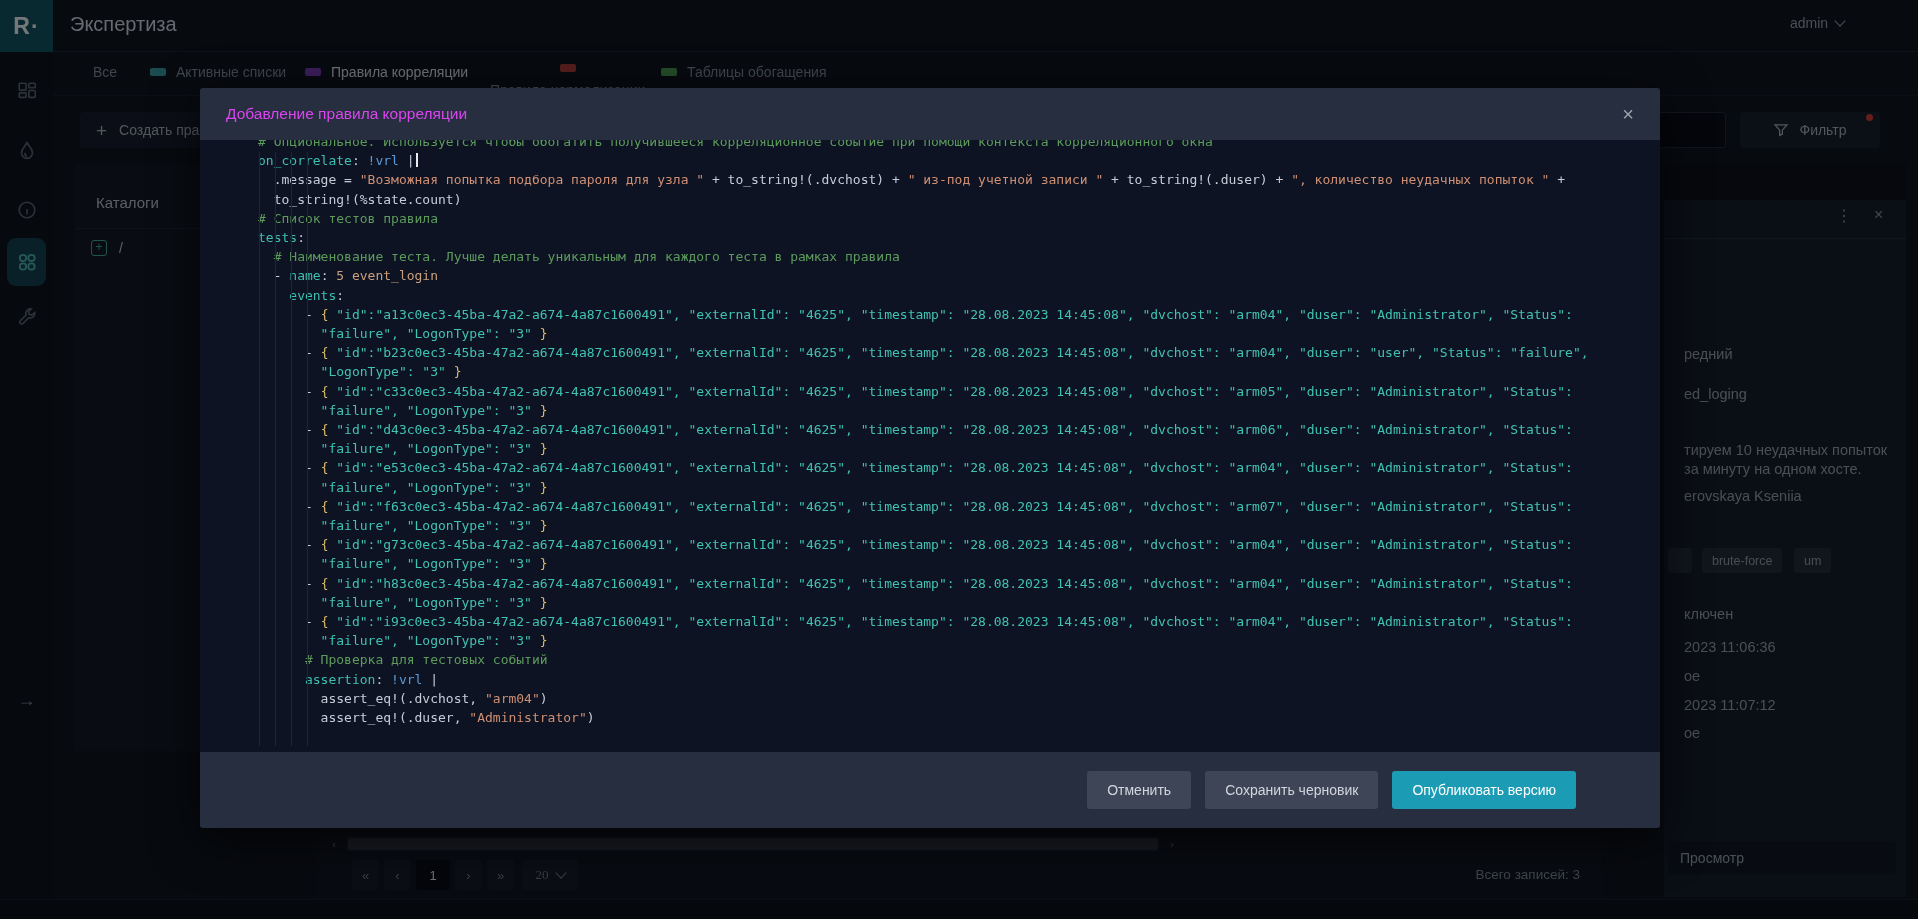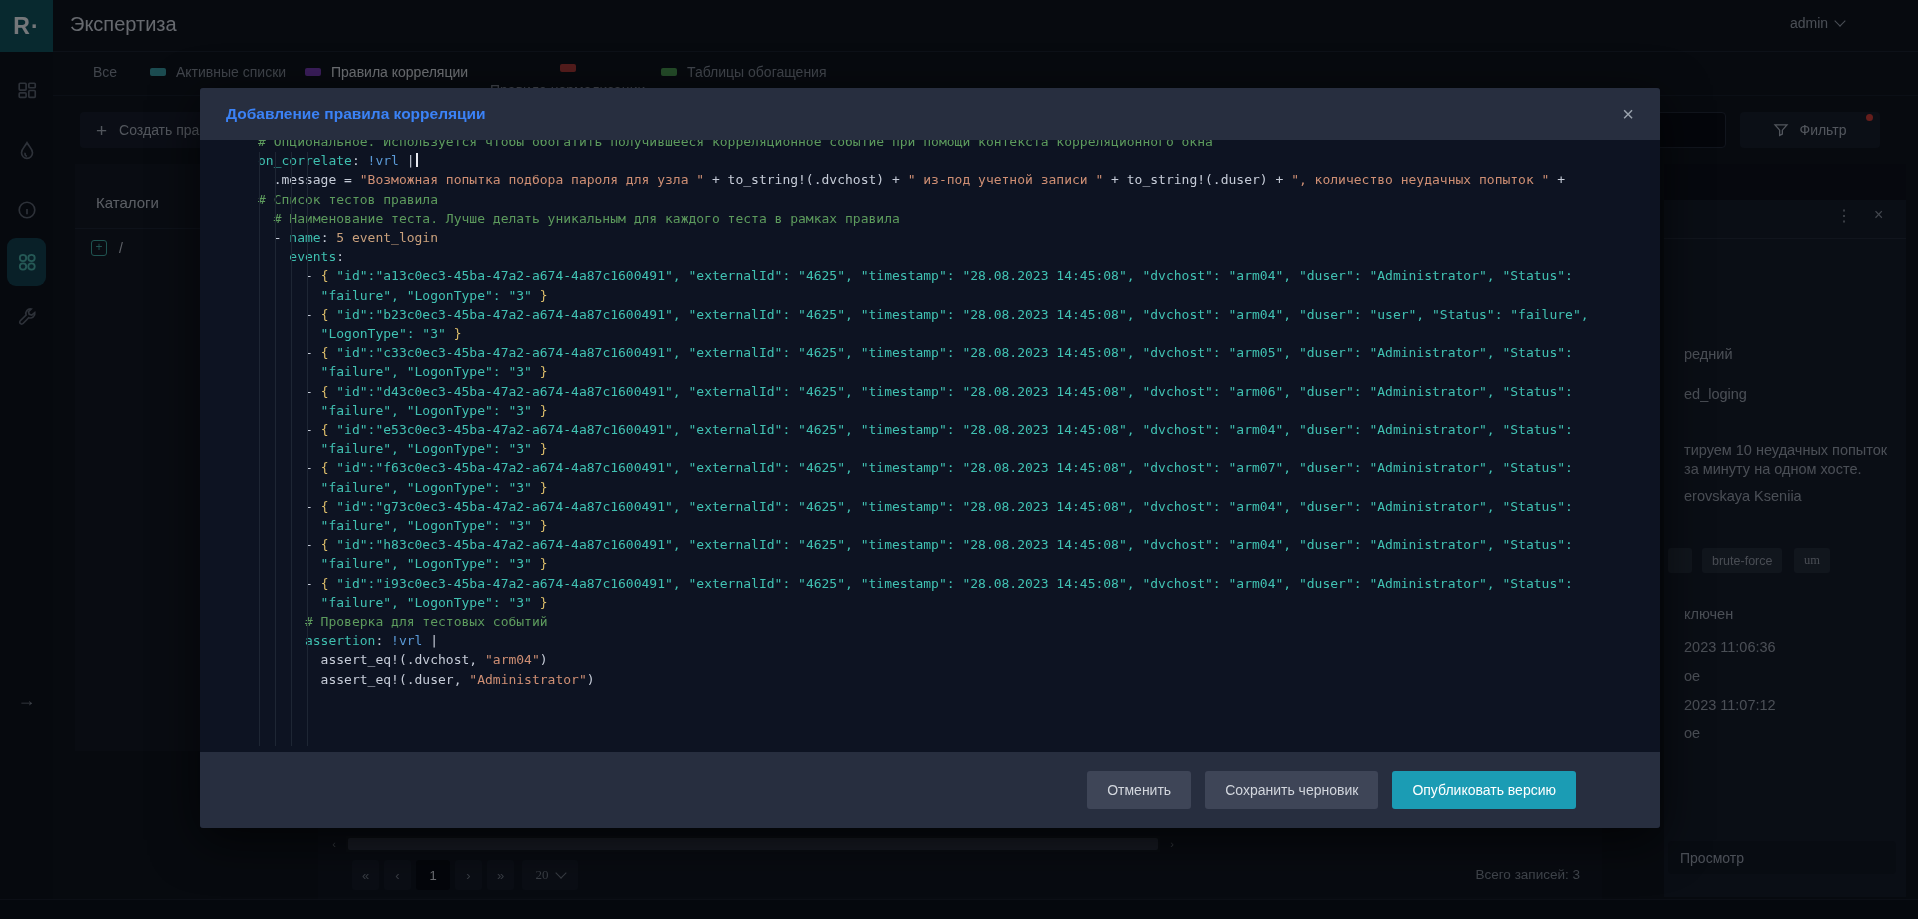--- a/index.html
+++ b/index.html
@@ -70,21 +70,21 @@
             color:#9aa1ac;font-size:14px;display:flex;align-items:center;padding-left:12px;cursor:pointer;}
 
   .bottom-bar{left:0;top:899px;width:1918px;height:20px;background:#0a0d13;border-top:1px solid #171d27;}
 
   
   .overlay{left:0;top:0;width:1918px;height:919px;background:rgba(2,4,8,0.52);z-index:50;}
   .modal{left:200px;top:88px;width:1460px;height:740px;z-index:60;border-radius:3px;
          box-shadow:0 12px 48px rgba(0,0,0,0.65);overflow:hidden;background:#0d1322;}
   .m-head{position:absolute;left:0;top:0;width:100%;height:52px;background:#272e3f;
           display:flex;align-items:center;justify-content:space-between;padding:0 26px;}
-  .m-title{font-size:15.5px;color:#3b82f6;font-weight:700;}
+  .m-title{font-size:15.5px;color:#d946ef;font-weight:400;}
   .m-close{color:#9aa2ad;font-size:20px;cursor:pointer;line-height:1;}
   .m-foot{position:absolute;left:0;bottom:0;width:100%;height:76px;background:#272e3f;
           display:flex;align-items:center;justify-content:flex-end;gap:14px;padding-right:84px;}
   .m-btn{height:38px;border:none;border-radius:3px;font-size:14px;padding:0 20px;cursor:pointer;
          font-family:"Liberation Sans",sans-serif;}
   .m-btn.gray{background:#3e4557;color:#d2d6dd;}
   .m-btn.teal{background:#1b9cb4;color:#ffffff;}
 
   .code-scroll{position:absolute;left:0;top:52px;right:0;bottom:76px;background:#0d1322;overflow:hidden;cursor:text;}
   .code{margin-top:-8px;padding-left:58px;font-family:"DejaVu Sans Mono",monospace;font-size:13px;line-height:19.2px;}
@@ -228,21 +228,21 @@
       <span>×</span>
     </div>
     <div class="abs rp-div"></div>
     <div class="frag" style="top:182px;">редний</div>
     <div class="frag" style="top:222px;">ed_loging</div>
     <div class="frag" style="top:278px;">тируем 10 неудачных попыток</div>
     <div class="frag" style="top:297px;">за минуту на одном хосте.</div>
     <div class="frag" style="top:324px;">erovskaya Kseniia</div>
     <div class="chip" style="left:4px;width:24px;"></div>
     <div class="chip" style="left:38px;">brute-force</div>
-    <div class="chip" style="left:130px;font-family:Liberation Serif, serif;">um</div>
+    <div class="chip" style="left:130px;">um</div>
     <div class="frag" style="top:442px;">ключен</div>
     <div class="frag" style="top:475px;">2023 11:06:36</div>
     <div class="frag" style="top:504px;">ое</div>
     <div class="frag" style="top:533px;">2023 11:07:12</div>
     <div class="frag" style="top:561px;">ое</div>
   </aside>
   <div class="abs btn-view">
     <span>Просмотр</span>
   </div>
 
@@ -257,21 +257,23 @@
     </div>
     <div class="code-scroll">
       <div class="guide" style="left:59px;"></div>
       <div class="guide" style="left:75px;"></div>
       <div class="guide" style="left:91px;"></div>
       <div class="guide" style="left:107px;"></div>
       <div class="code" id="code-lines">
           <div class="code-line"><span class="tk-c"># Опциональное. Используется чтобы обогатить получившееся корреляционное событие при помощи контекста корреляционного окна</span></div>
           <div class="code-line"><span class="tk-k">on_correlate</span><span class="tk-p">: </span><span class="tk-t">!vrl</span><span class="tk-p"> |</span><span class="tk-u"></span></div>
           <div class="code-line"><span class="tk-p">  .message = </span><span class="tk-s">"Возможная попытка подбора пароля для узла "</span><span class="tk-p"> + to_string!(.dvchost) + </span><span class="tk-s">" из-под учетной записи "</span><span class="tk-p"> + to_string!(.duser) + </span><span class="tk-s">", количество неудачных попыток "</span><span class="tk-p"> +</span></div>
+          <div class="code-line"><span class="tk-p">  to_string!(%state.count)</span></div>
           <div class="code-line"><span class="tk-c"># Список тестов правила</span></div>
+          <div class="code-line"><span class="tk-k">tests</span><span class="tk-p">:</span></div>
           <div class="code-line"><span class="tk-c">  # Наименование теста. Лучше делать уникальным для каждого теста в рамках правила</span></div>
           <div class="code-line"><span class="tk-p">  - </span><span class="tk-k">name</span><span class="tk-p">: </span><span class="tk-v">5 event_login</span></div>
           <div class="code-line"><span class="tk-p">    </span><span class="tk-k">events</span><span class="tk-p">:</span></div>
           <div class="code-line"><span class="tk-p">      - </span><span class="tk-b">{</span><span class="tk-j"> "id":"a13c0ec3-45ba-47a2-a674-4a87c1600491", "externalId": "4625", "timestamp": "28.08.2023 14:45:08", "dvchost": "arm04", "duser": "Administrator", "Status":</span></div>
           <div class="code-line"><span class="tk-j">        "failure", "LogonType": "3" </span><span class="tk-b">}</span></div>
           <div class="code-line"><span class="tk-p">      - </span><span class="tk-b">{</span><span class="tk-j"> "id":"b23c0ec3-45ba-47a2-a674-4a87c1600491", "externalId": "4625", "timestamp": "28.08.2023 14:45:08", "dvchost": "arm04", "duser": "user", "Status": "failure",</span></div>
           <div class="code-line"><span class="tk-j">        "LogonType": "3" </span><span class="tk-b">}</span></div>
           <div class="code-line"><span class="tk-p">      - </span><span class="tk-b">{</span><span class="tk-j"> "id":"c33c0ec3-45ba-47a2-a674-4a87c1600491", "externalId": "4625", "timestamp": "28.08.2023 14:45:08", "dvchost": "arm05", "duser": "Administrator", "Status":</span></div>
           <div class="code-line"><span class="tk-j">        "failure", "LogonType": "3" </span><span class="tk-b">}</span></div>
           <div class="code-line"><span class="tk-p">      - </span><span class="tk-b">{</span><span class="tk-j"> "id":"d43c0ec3-45ba-47a2-a674-4a87c1600491", "externalId": "4625", "timestamp": "28.08.2023 14:45:08", "dvchost": "arm06", "duser": "Administrator", "Status":</span></div>

